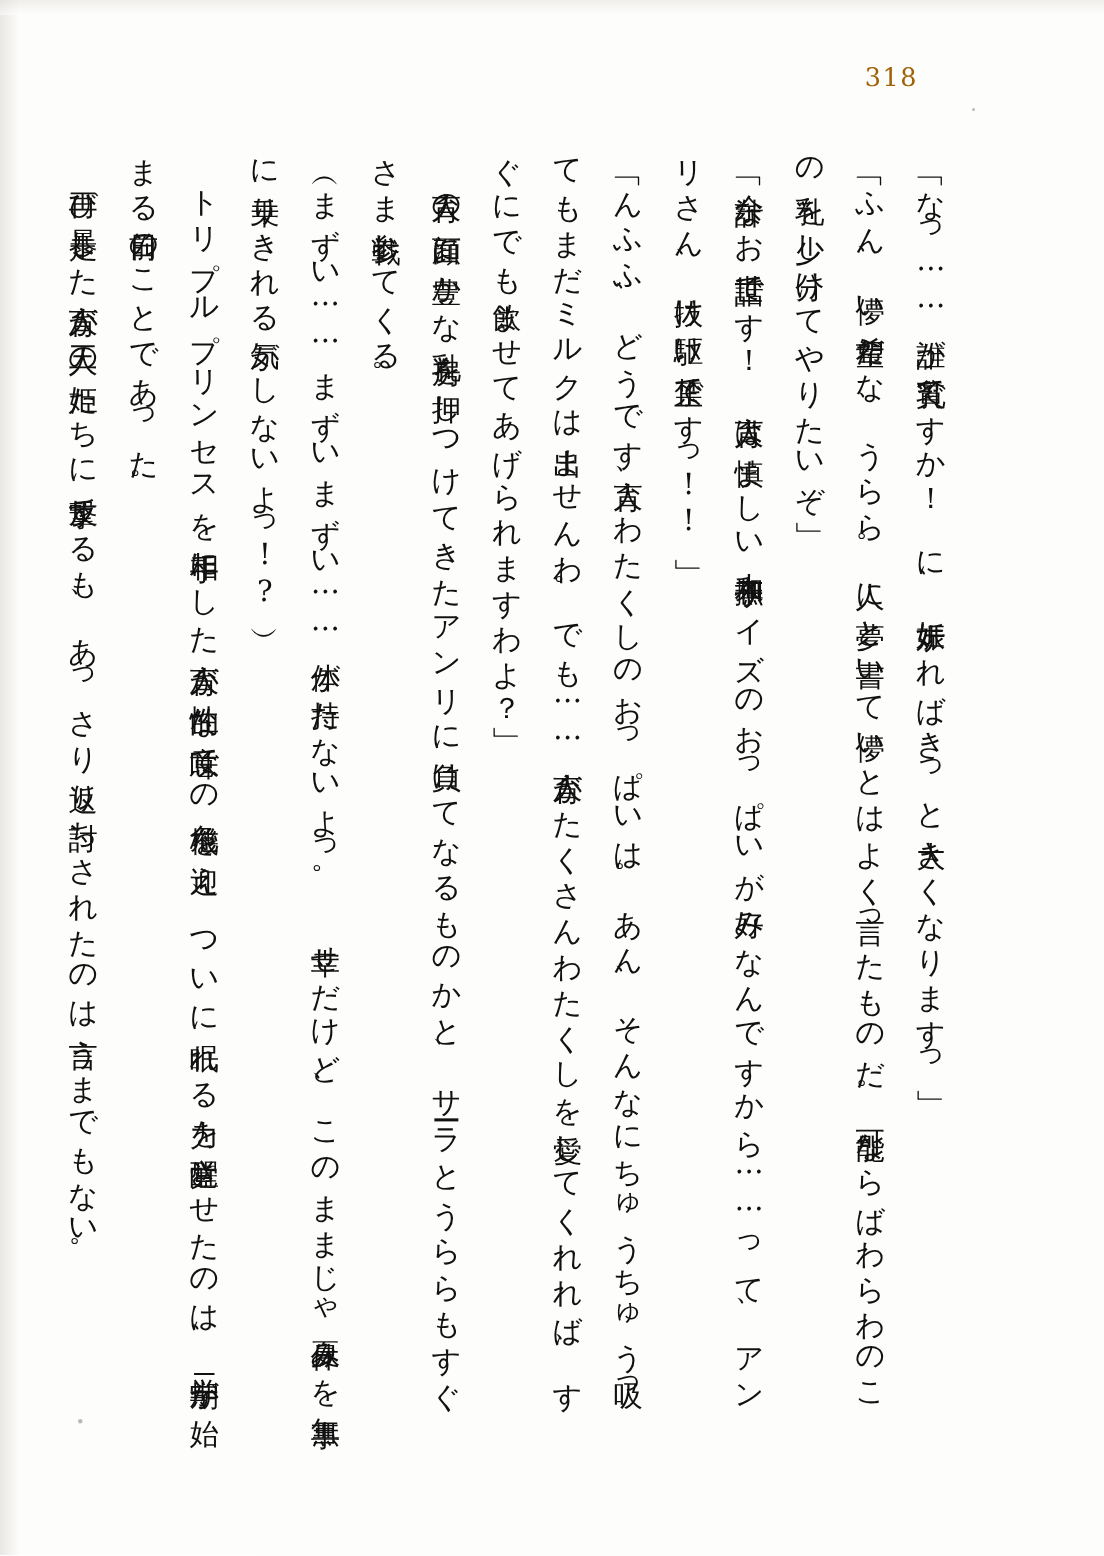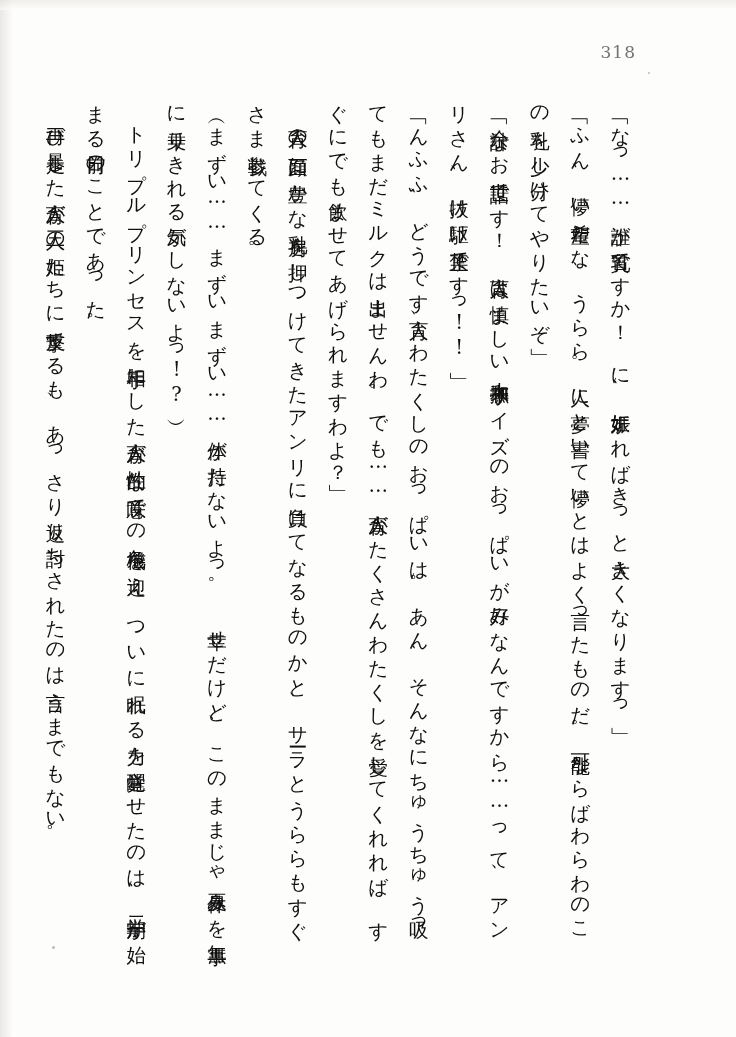--- a/index.html
+++ b/index.html
@@ -31,24 +31,24 @@
     left: 0; right: 0; top: 0;
     height: 10px;
     background: linear-gradient(to bottom, #e2e0dc 0%, #ffffff 100%);
     opacity: 0.5;
     pointer-events: none;
   }
 
   .page-number {
     position: absolute;
     top: 42px;
-    right: 100px;
+    right: 124px;
     font-size: 17px;
     letter-spacing: 1px;
-    color: #737373;
+    color: #a16207;
     font-family: "DejaVu Serif", "Liberation Serif", serif;
   }
 
   .body-text {
     position: absolute;
     top: 92px;
     right: 96px;
     height: 840px;
     width: 560px;
     writing-mode: vertical-rl;

